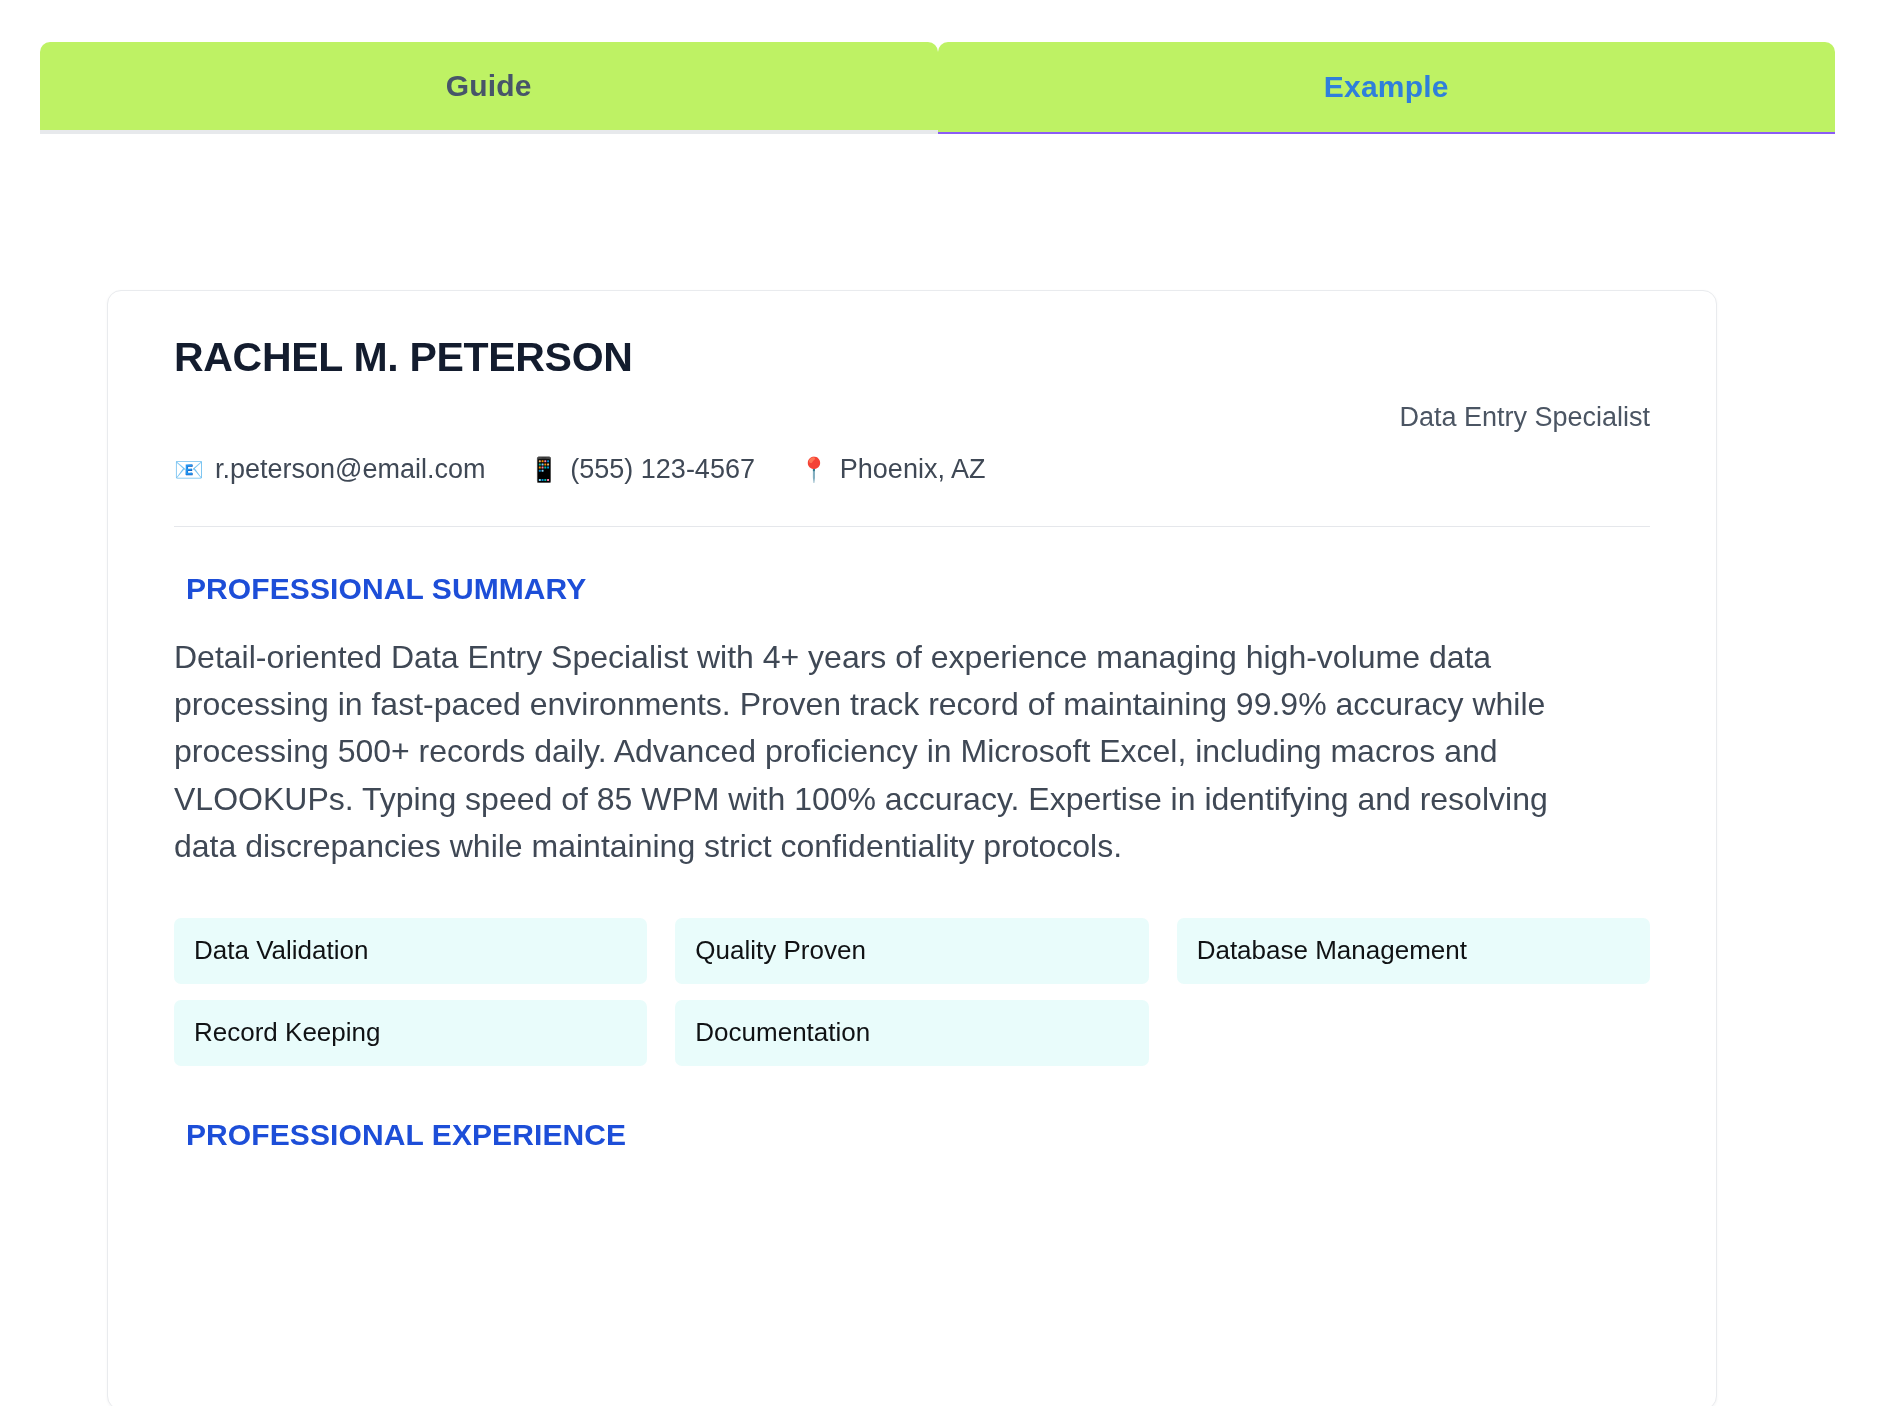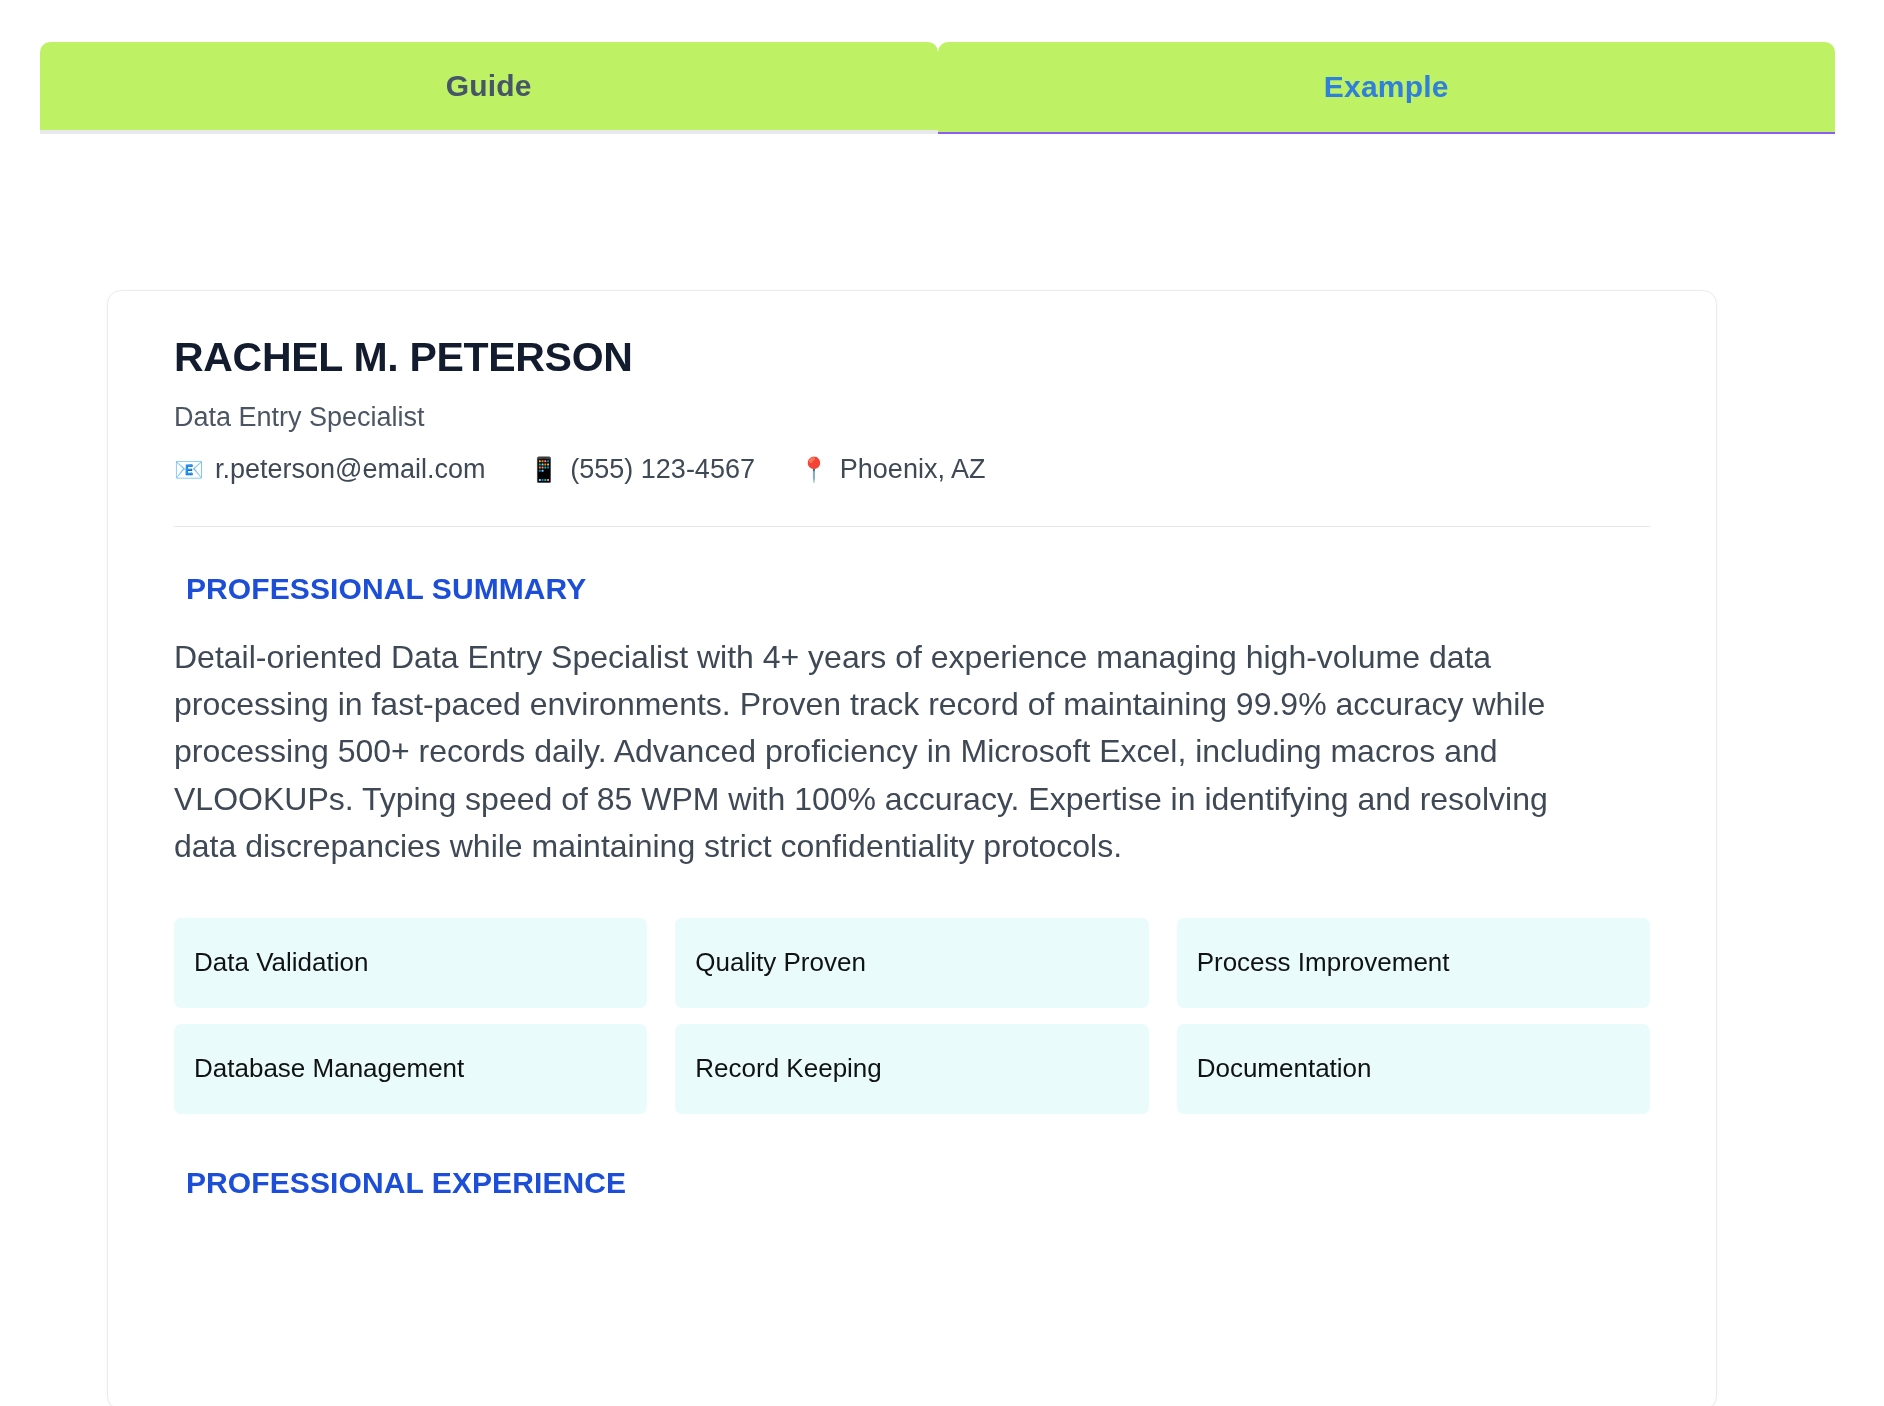--- a/index.html
+++ b/index.html
@@ -76,20 +76,21 @@
     letter-spacing: -0.3px;
     margin: 0;
     line-height: 1.08;
   }
   .resume-title {
     font-size: 27px;
     color: #4b5563;
     margin: 22px 0 0 0;
     line-height: 1.2;
     font-weight: normal;
+    text-align: right;
   }
   .contact-row {
     display: flex;
     align-items: center;
     margin-top: 20px;
     font-size: 27px;
     color: #3f4855;
   }
   .contact-item {
     display: flex;
@@ -128,21 +129,21 @@
   .competency-block { margin-top: 48px; }
   .chip-grid {
     display: grid;
     grid-template-columns: repeat(3, 1fr);
     gap: 16px 28px;
     margin-top: 26px;
   }
   .chip {
     background: #e9fcfb;
     border-radius: 7px;
-    padding: 30px 20px;
+    padding: 18px 20px;
     font-size: 26px;
     color: #101214;
     box-sizing: border-box;
     line-height: 1.15;
   }
   .experience-block { margin-top: 52px; }
 </style>
 </head>
 <body>
 
@@ -180,21 +181,20 @@
 
     <div class="summary-block">
       <h2 class="section-title">PROFESSIONAL SUMMARY</h2>
       <p class="summary-text">Detail-oriented Data Entry Specialist with 4+ years of experience managing high-volume data processing in fast-paced environments. Proven track record of maintaining 99.9% accuracy while processing 500+ records daily. Advanced proficiency in Microsoft Excel, including macros and VLOOKUPs. Typing speed of 85 WPM with 100% accuracy. Expertise in identifying and resolving data discrepancies while maintaining strict confidentiality protocols.</p>
     </div>
 
     <div class="competency-block">
       <div class="chip-grid">
         <div class="chip">Data Validation</div>
         <div class="chip">Quality Proven</div>
-        <div class="chip">Process Improvement</div>
         <div class="chip">Database Management</div>
         <div class="chip">Record Keeping</div>
         <div class="chip">Documentation</div>
       </div>
     </div>
 
     <div class="experience-block">
       <h2 class="section-title">PROFESSIONAL EXPERIENCE</h2>
     </div>
 

